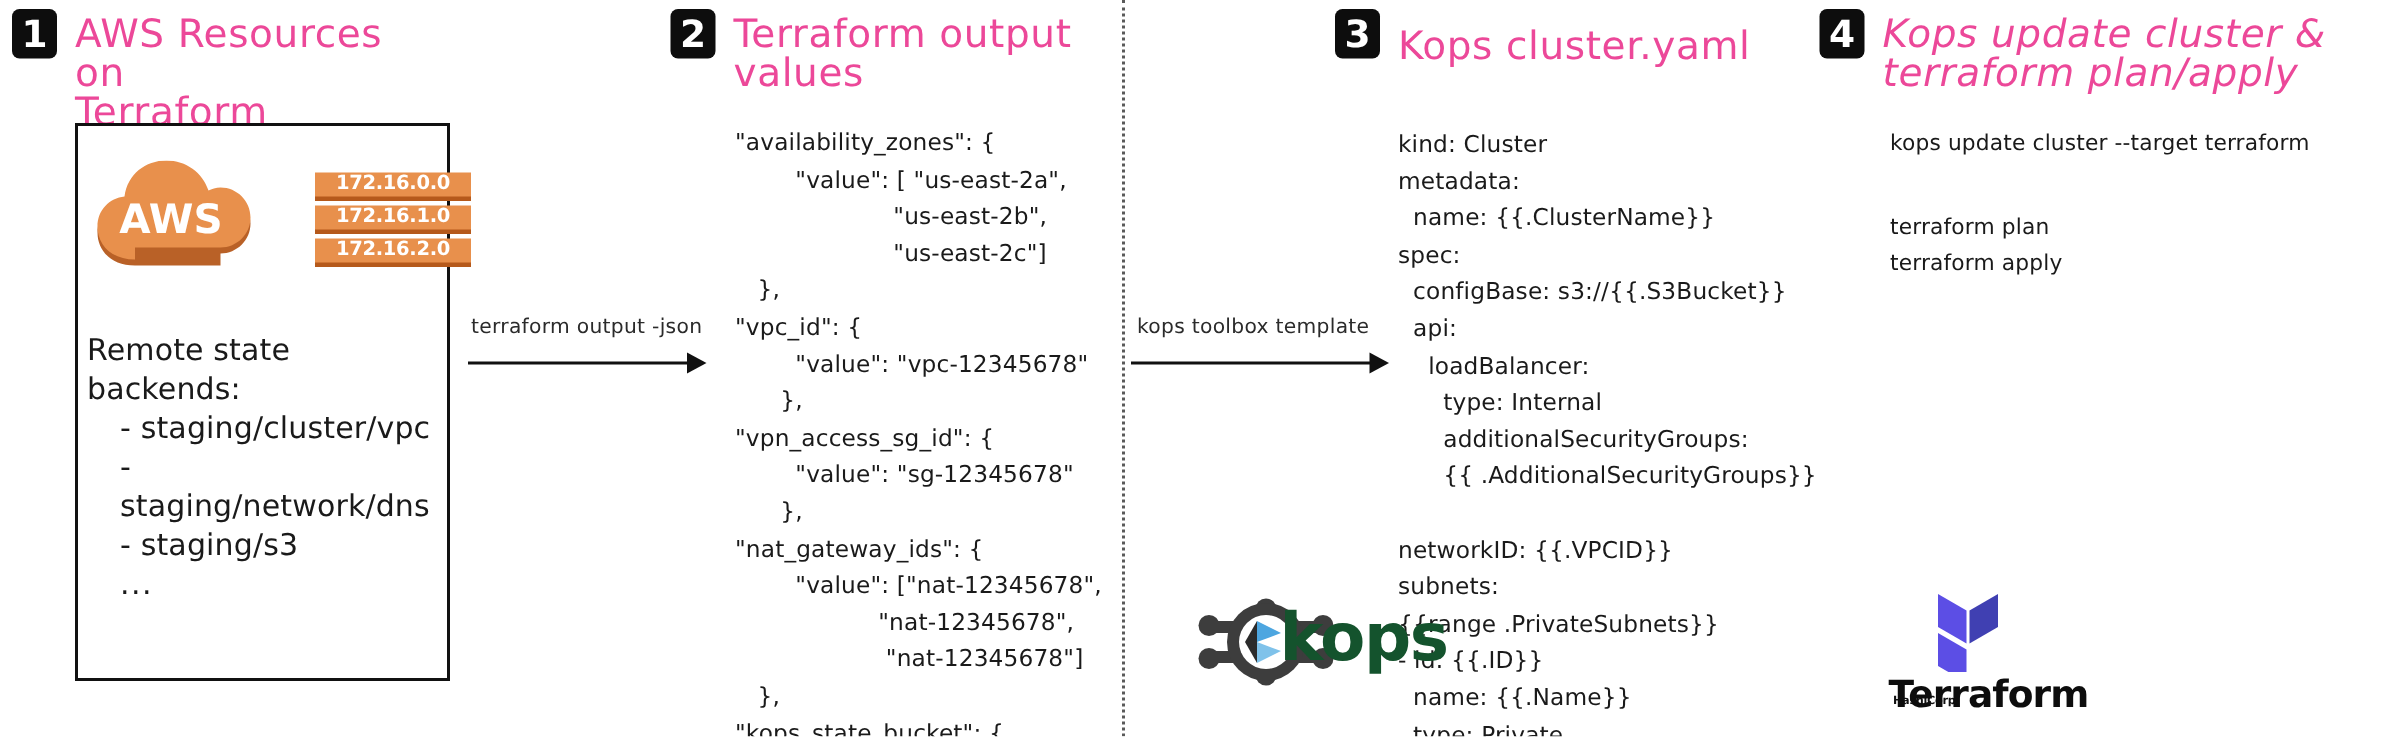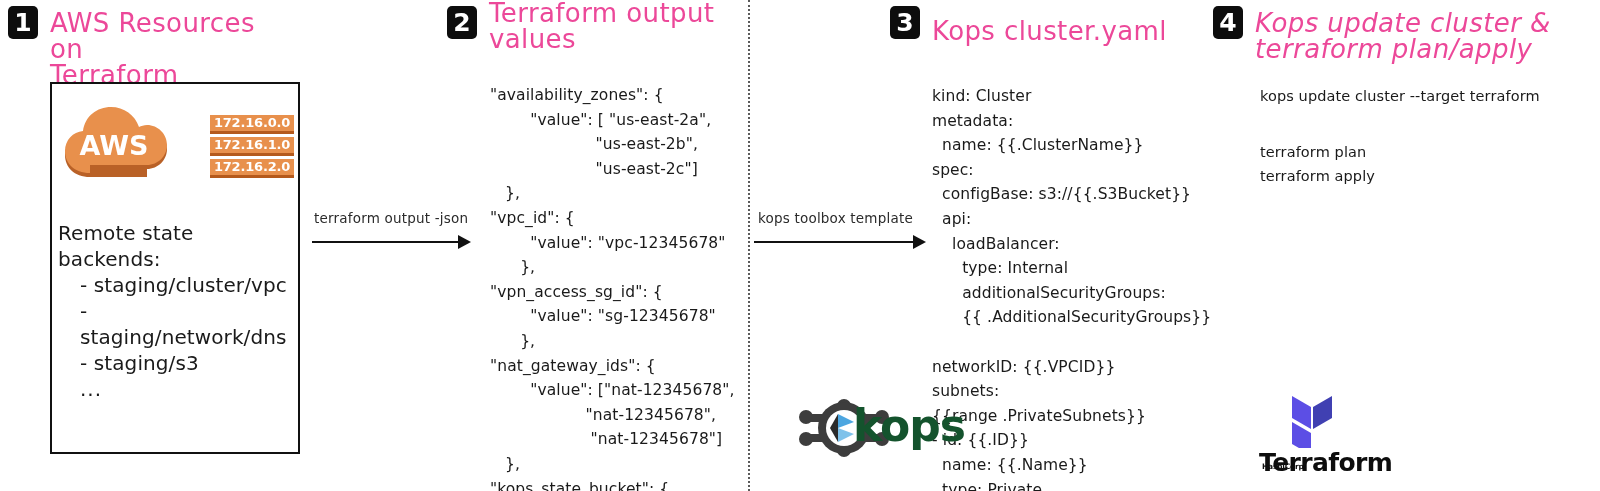--- a/index.html
+++ b/index.html
@@ -61,21 +61,21 @@
     left: 60px;
     top: 105px;
     width: 110px;
     height: 75px;
   }
   .aws-cloud svg { display: block; }
   .ip-badge-group {
     position: absolute;
     left: 208px;
     top: 113px;
-    width: 84px;
+    width: 104px;
   }
   .ip-badge {
     background: #e8904c;
     border-bottom: 3px solid #b5591b;
     color: #ffffff;
     font-family: "DejaVu Sans", sans-serif;
     font-size: 13px;
     font-weight: 700;
     text-align: center;
     line-height: 16px;
@@ -229,21 +229,21 @@
     </div>
   </div>
 
   <div class="arrow-wrap" style="left:312px; top:210px;">
     <div class="arrow-label" style="left:2px; top:0px;">terraform output -json</div>
     <div class="arrow-line" style="left:0px; top:31px; width:148px;"></div>
     <div class="arrow-head" style="left:146px; top:25px;"></div>
   </div>
 
   <div class="step-badge" style="left:447px; top:6px;">2</div>
-  <div class="step-title" style="left:489px; top:0; width:230px;">Terraform output
+  <div class="step-title" style="left:489px; top:10px; width:230px;">Terraform output
 values</div>
 
   <div class="code-block" id="panel2-code">"availability_zones": {
         "value": [ "us-east-2a",
                      "us-east-2b",
                      "us-east-2c"]
    },
 "vpc_id": {
         "value": "vpc-12345678"
       },

